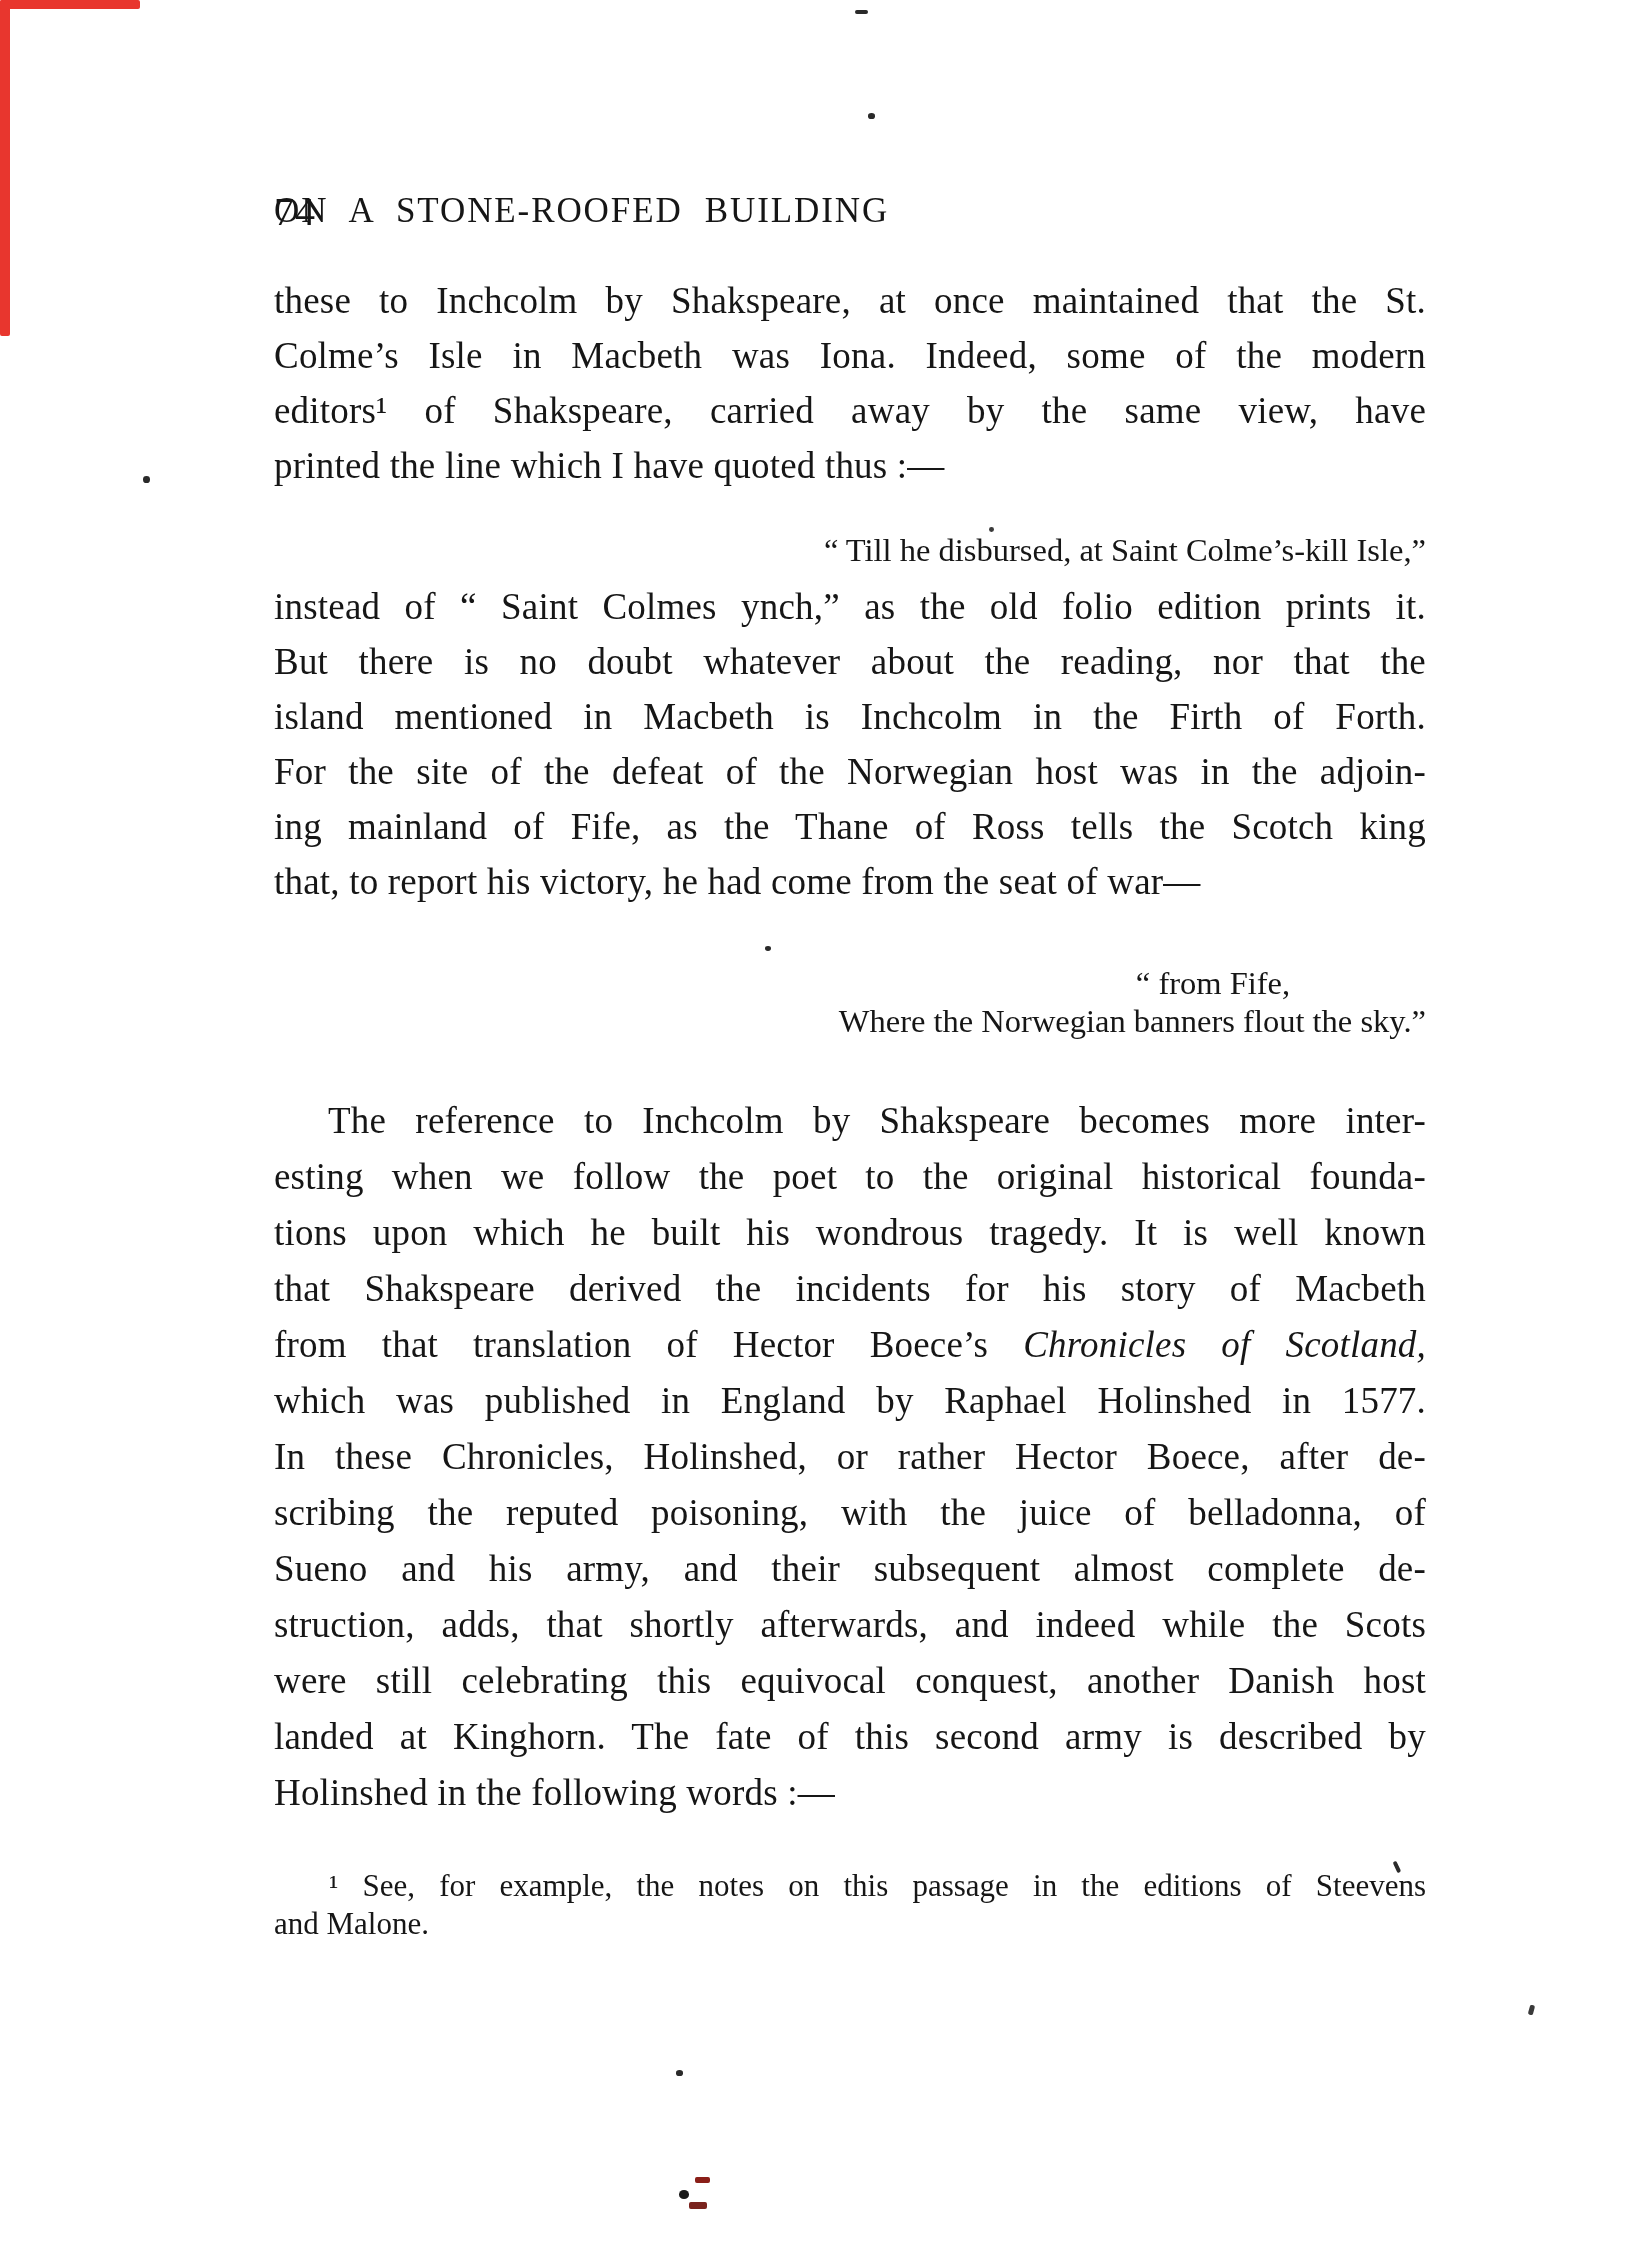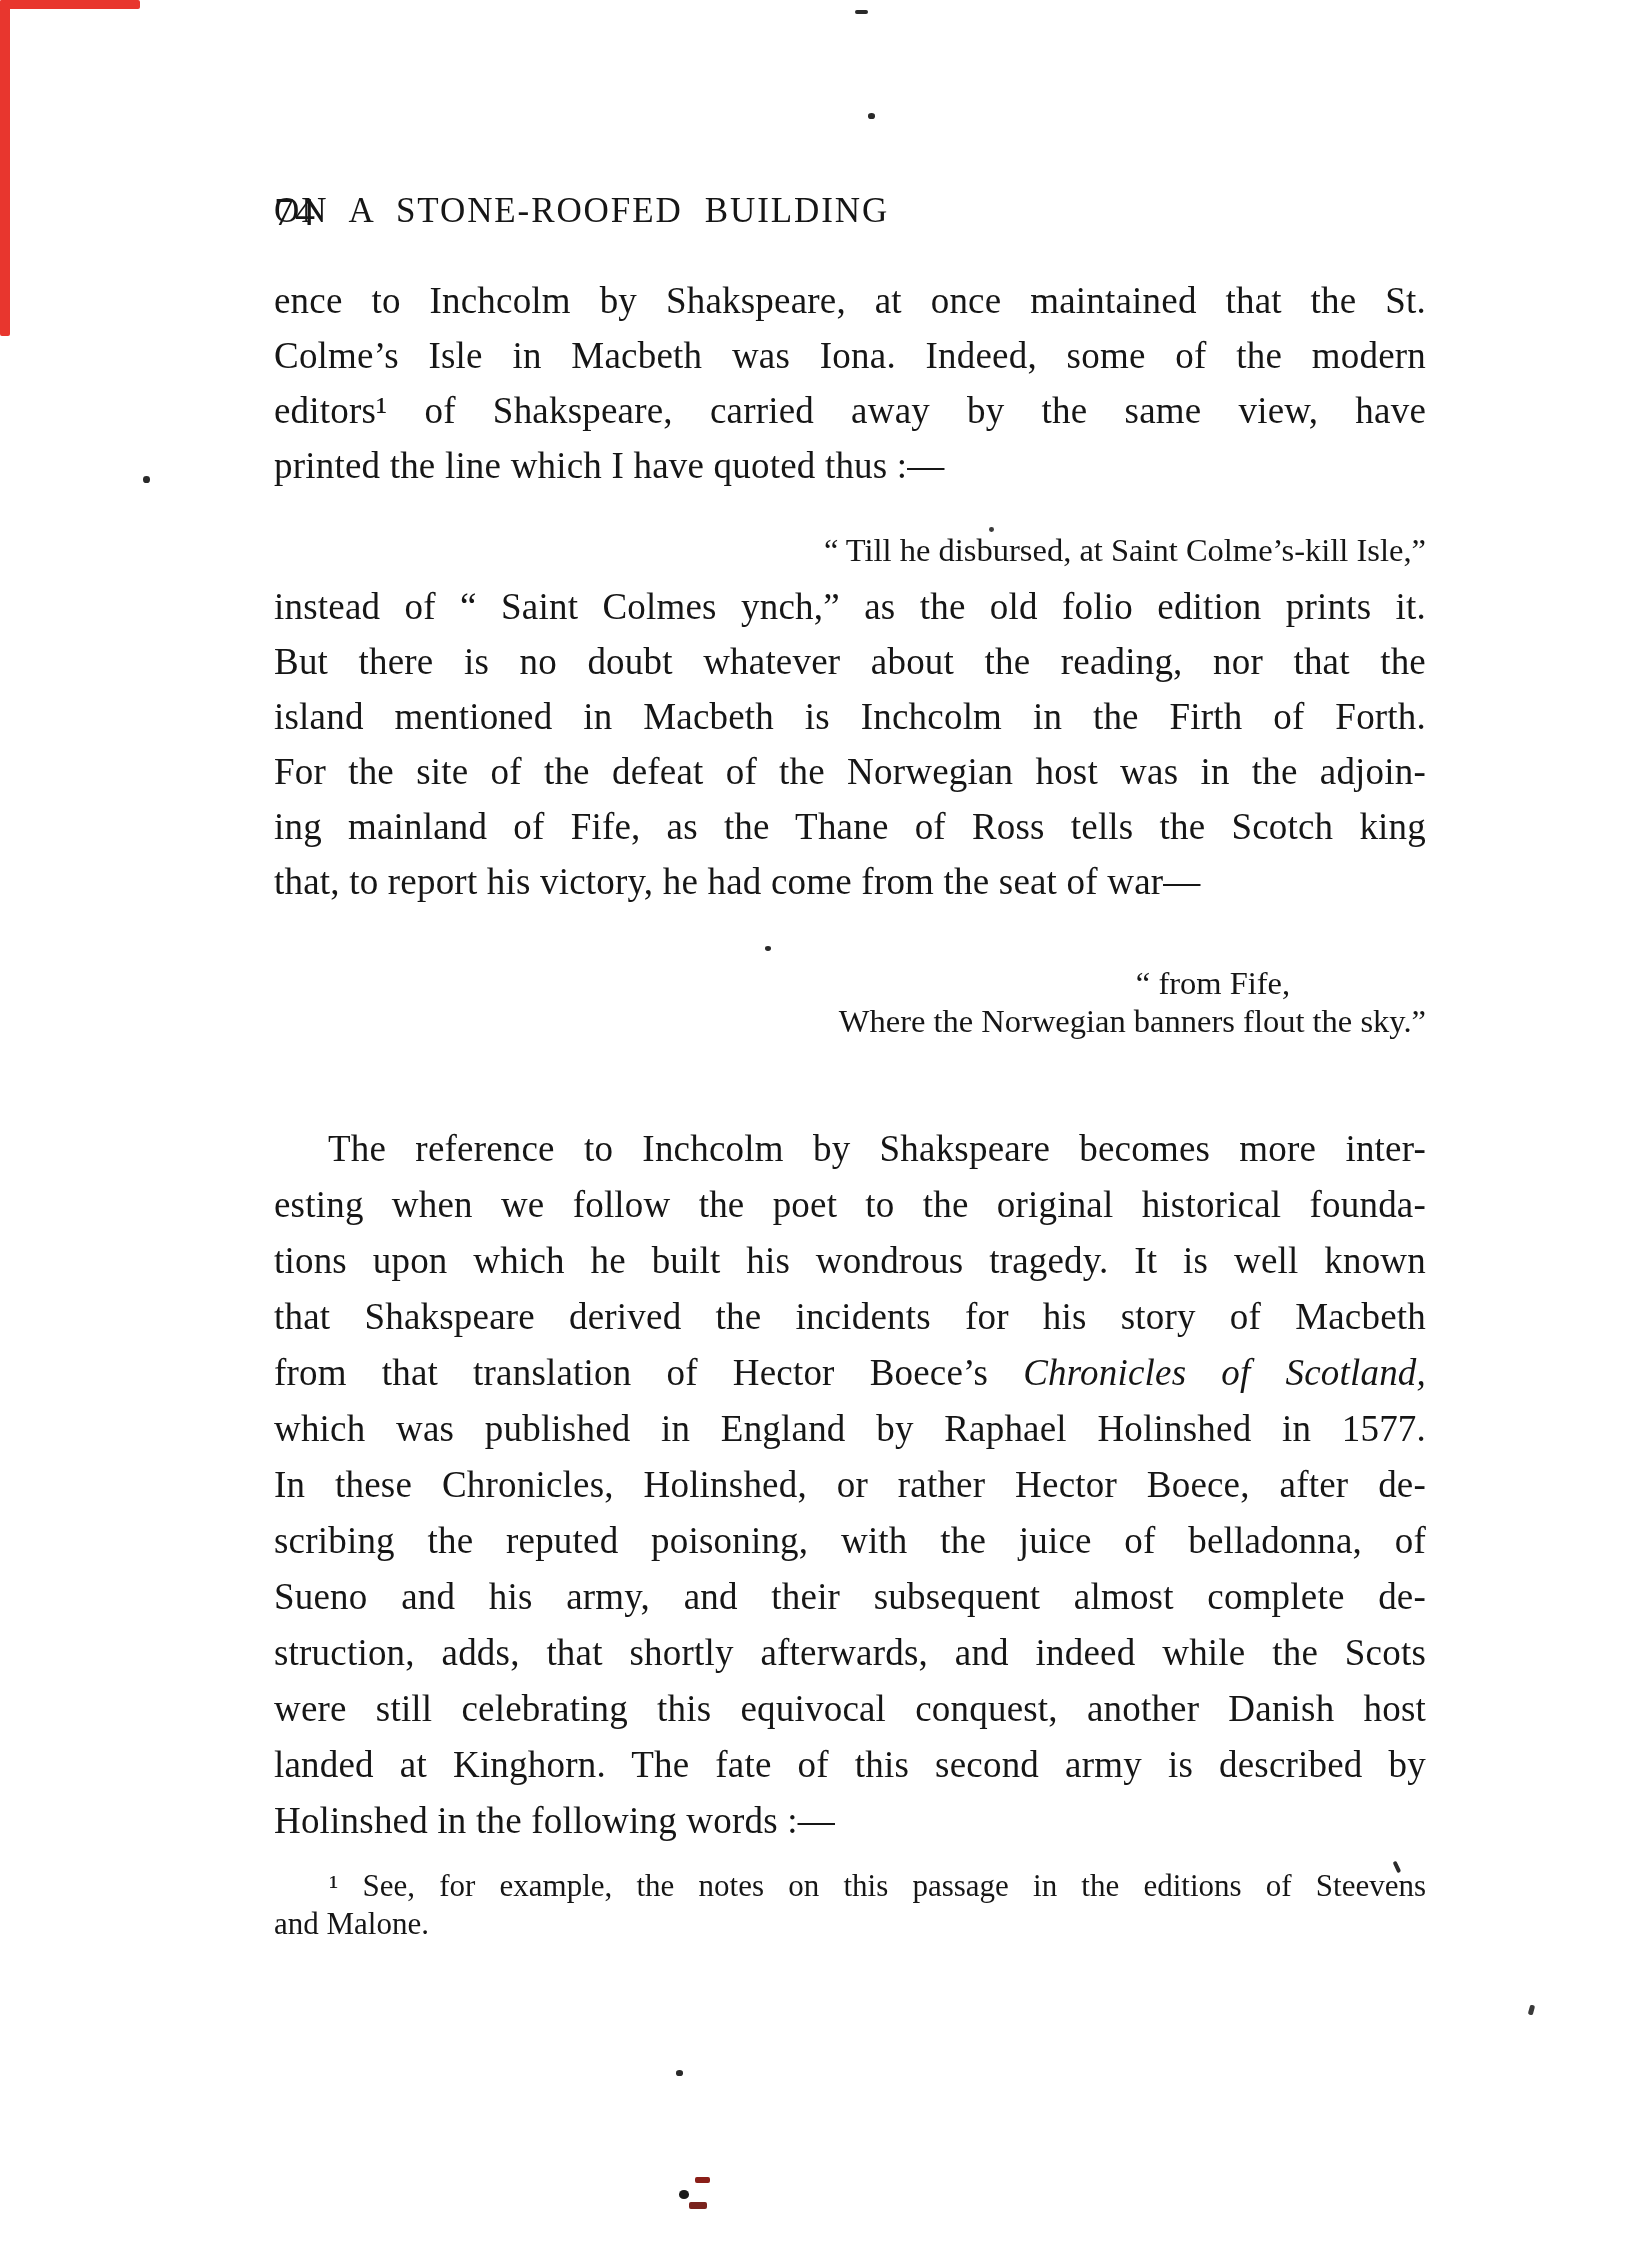--- a/index.html
+++ b/index.html
@@ -53,21 +53,21 @@
       <div class="mark" style="left: 679px; top: 2190px; width: 9.6px; height: 8.6px; background: rgb(26, 26, 26); border-radius: 50%;"></div>
       <div class="mark" style="left: 689px; top: 2202px; width: 18px; height: 6.7px; background: rgb(122, 36, 30); border-radius: 1.9px;"></div>
     </div>
 
   <div id="headrow" class="col">
     <span id="pageno">74</span>
     <span id="runhead">ON A STONE-ROOFED BUILDING</span>
   </div>
 
   <div id="para1a" class="col wrap">
-      <div class="line j"><span>ence to Inchcolm by Shakspeare, at once maintained that the St.</span></div>
+      <div class="line j"><span>these to Inchcolm by Shakspeare, at once maintained that the St.</span></div>
       <div class="line j"><span>Colme’s Isle in Macbeth was Iona.  Indeed, some of the modern</span></div>
       <div class="line j"><span>editors¹ of Shakspeare, carried away by the same view, have</span></div>
       <div class="line"><span>printed the line which I have quoted thus :—</span></div>
     </div>
 
   <div id="quote1" class="col wrap">
       <div class="line center"><span>“ Till he disbursed, at Saint Colme’s-kill Isle,”</span></div>
     </div>
 
   <div id="para1b" class="col wrap">
@@ -78,21 +78,21 @@
       <div class="line j"><span>ing mainland of Fife, as the Thane of Ross tells the Scotch king</span></div>
       <div class="line"><span>that, to report his victory, he had come from the seat of war—</span></div>
     </div>
 
   <div id="quote2" class="col wrap">
       <div class="line" style="padding-left: 726px; text-align: center;"><span>“ from Fife,</span></div>
       <div class="line center"><span>Where the Norwegian banners flout the sky.”</span></div>
     </div>
 
   <div id="para2" class="col wrap">
-      <div class="line j" style="text-indent: 54px; margin-top: 28px;"><span>The reference to Inchcolm by Shakspeare becomes more inter-</span></div>
+      <div class="line j" style="text-indent: 54px;"><span>The reference to Inchcolm by Shakspeare becomes more inter-</span></div>
       <div class="line j"><span>esting when we follow the poet to the original historical founda-</span></div>
       <div class="line j"><span>tions upon which he built his wondrous tragedy.  It is well known</span></div>
       <div class="line j"><span>that Shakspeare derived the incidents for his story of Macbeth</span></div>
       <div class="line j"><span>from that translation of Hector Boece’s </span><span class="it">Chronicles of Scotland,</span></div>
       <div class="line j"><span>which was published in England by Raphael Holinshed in 1577.</span></div>
       <div class="line j"><span>In these Chronicles, Holinshed, or rather Hector Boece, after de-</span></div>
       <div class="line j"><span>scribing the reputed poisoning, with the juice of belladonna, of</span></div>
       <div class="line j"><span>Sueno and his army, and their subsequent almost complete de-</span></div>
       <div class="line j"><span>struction, adds, that shortly afterwards, and indeed while the Scots</span></div>
       <div class="line j"><span>were still celebrating this equivocal conquest, another Danish host</span></div>

